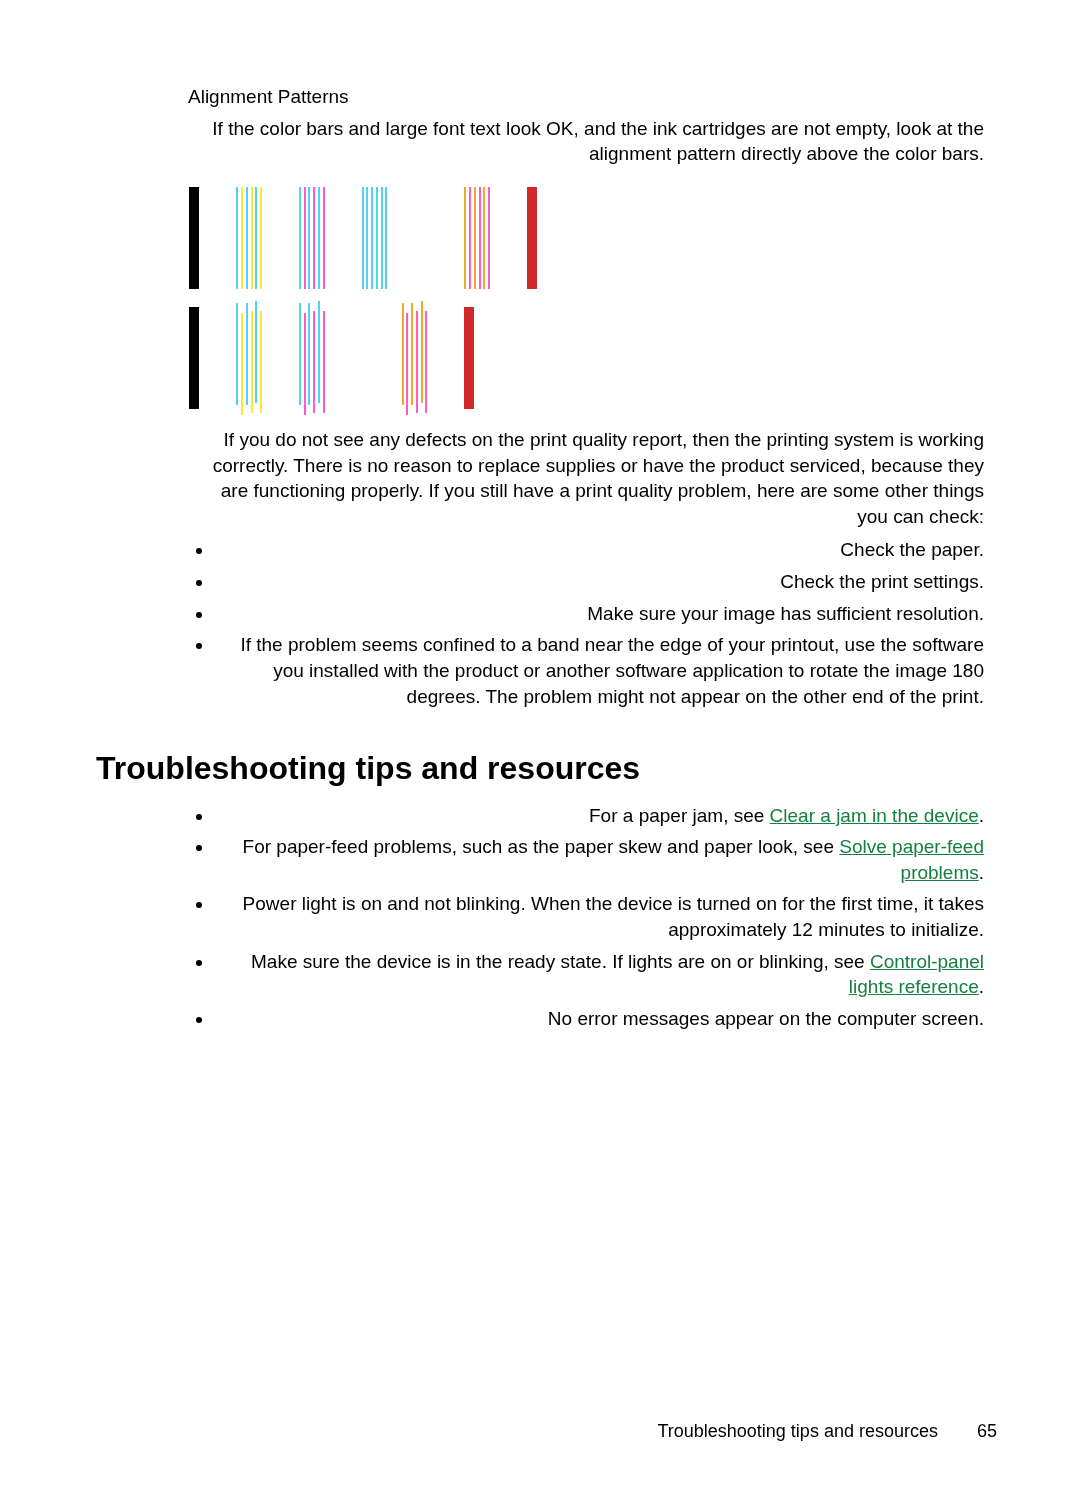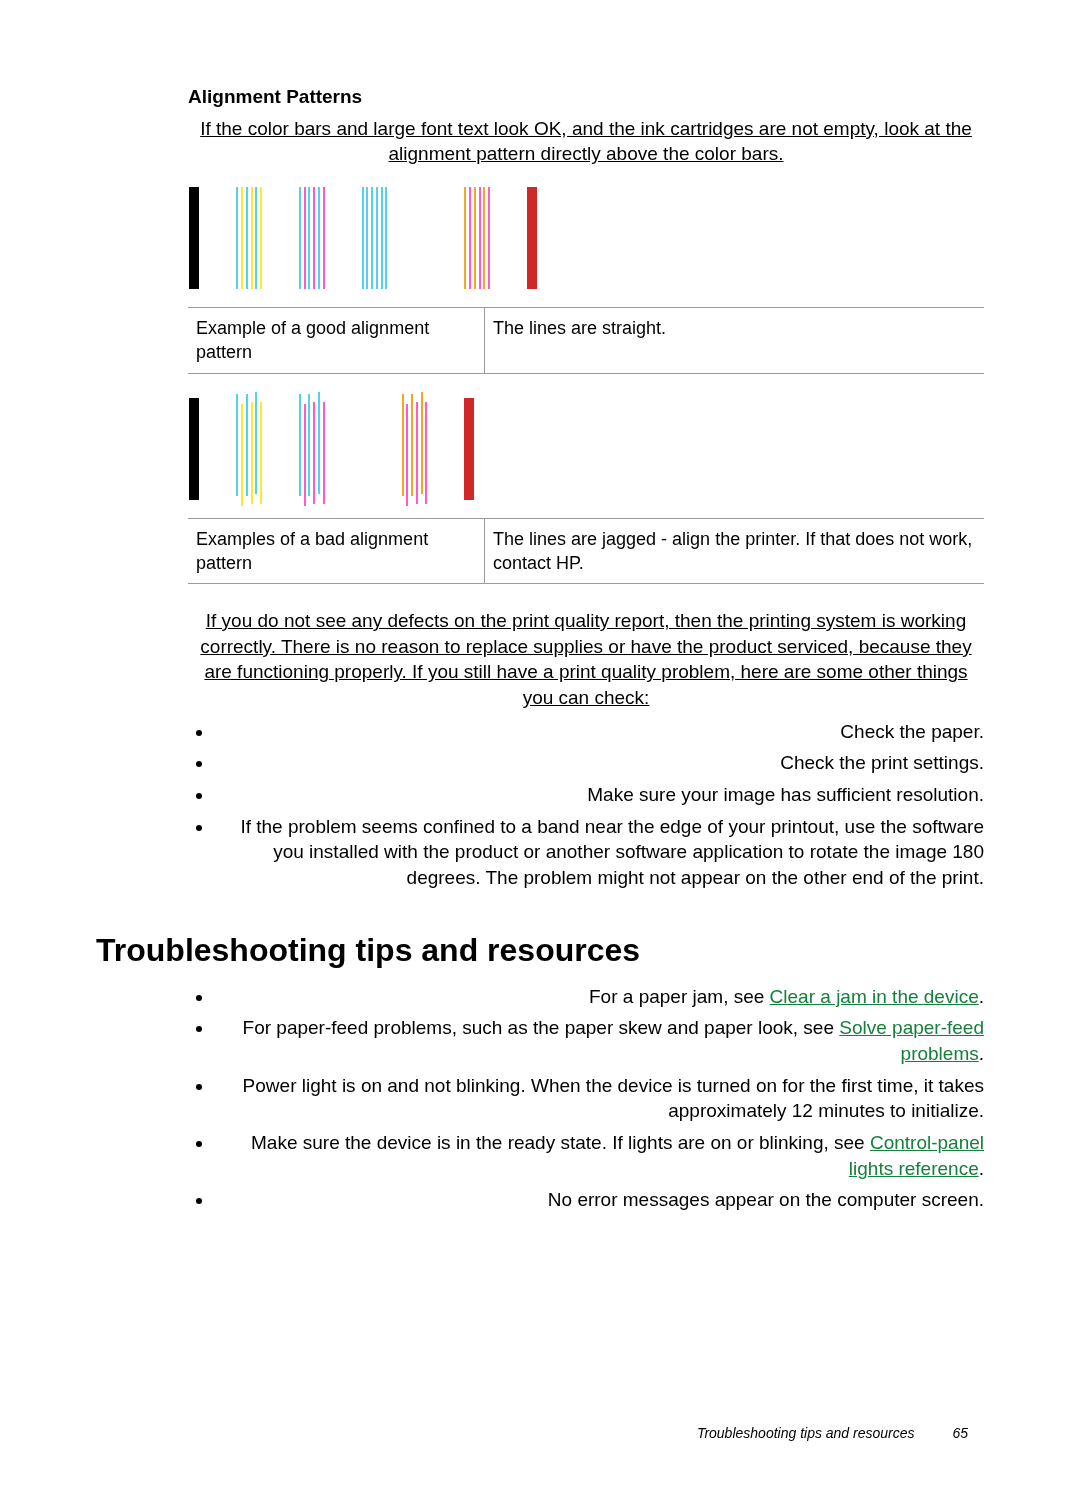--- a/index.html
+++ b/index.html
@@ -13,27 +13,26 @@
   }
   .page {
     width: 1080px;
     height: 1495px;
     position: relative;
     box-sizing: border-box;
     padding: 84px 96px 60px 96px;
   }
   .indent1 { margin-left: 92px; }
   .section-heading {
-    font-weight: bold;
+    font-weight: normal;
     margin: 0 0 6px 0;
   }
   .body-p {
     margin: 0 0 20px 0;
-    text-align: center;
-    text-decoration: underline;
+    text-align: right;
   }
   .body-p.tight { margin-bottom: 8px; }
 
   
   .pattern-row {
     display: flex;
     align-items: flex-end;
     gap: 34px;
     margin: 0 0 18px 0;
   }
@@ -96,23 +95,22 @@
   }
 
   a.doc-link {
     color: #15803d;
     text-decoration: underline;
   }
 
   .footer {
     position: absolute;
     bottom: 52px;
-    right: 112px;
-    font-size: 14px;
-    font-style: italic;
+    right: 83px;
+    font-size: 18px;
   }
   .footer .pnum { margin-left: 34px; }
 </style>
 </head>
 <body>
 
 <div class="page">
 
   <div class="indent1">
     <p class="section-heading">Alignment Patterns</p>
@@ -149,28 +147,20 @@
         <span class="bar w1 c-orange"></span>
           <span class="bar w1 c-magenta"></span>
           <span class="bar w1 c-orange"></span>
           <span class="bar w1 c-magenta"></span>
           <span class="bar w1 c-orange"></span>
           <span class="bar w1 c-magenta"></span>
       </span>
       <span class="bar solid c-red"></span>
     </div>
 
-    <table class="fig-table">
-      <tbody>
-          <tr>
-        <td style="width:278px">Example of a good alignment pattern</td>
-        <td>The lines are straight.</td>
-      </tr>
-    </tbody>
-      </table>
 
     <div class="pattern-row">
       <span class="bar solid c-black"></span>
       <span class="pattern-group jag">
         <span class="bar w1 c-cyan"></span>
           <span class="bar w1 c-yellow"></span>
           <span class="bar w1 c-cyan"></span>
           <span class="bar w1 c-yellow"></span>
           <span class="bar w1 c-cyan"></span>
           <span class="bar w1 c-yellow"></span>
@@ -188,28 +178,20 @@
         <span class="bar w1 c-orange"></span>
           <span class="bar w1 c-magenta"></span>
           <span class="bar w1 c-orange"></span>
           <span class="bar w1 c-magenta"></span>
           <span class="bar w1 c-orange"></span>
           <span class="bar w1 c-magenta"></span>
       </span>
       <span class="bar solid c-red"></span>
     </div>
 
-    <table class="fig-table">
-      <tbody>
-          <tr>
-        <td style="width:278px">Examples of a bad alignment pattern</td>
-        <td>The lines are jagged - align the printer. If that does not work, contact HP.</td>
-      </tr>
-    </tbody>
-      </table>
 
     <p class="body-p tight">If you do not see any defects on the print quality report, then the printing system is working correctly. There is no reason to replace supplies or have the product serviced, because they are functioning properly. If you still have a print quality problem, here are some other things you can check:</p>
     <ul class="bullets">
       <li>Check the paper.</li>
       <li>Check the print settings.</li>
       <li>Make sure your image has sufficient resolution.</li>
       <li>If the problem seems confined to a band near the edge of your printout, use the software you installed with the product or another software application to rotate the image 180 degrees. The problem might not appear on the other end of the print.</li>
     </ul>
   </div>
 

